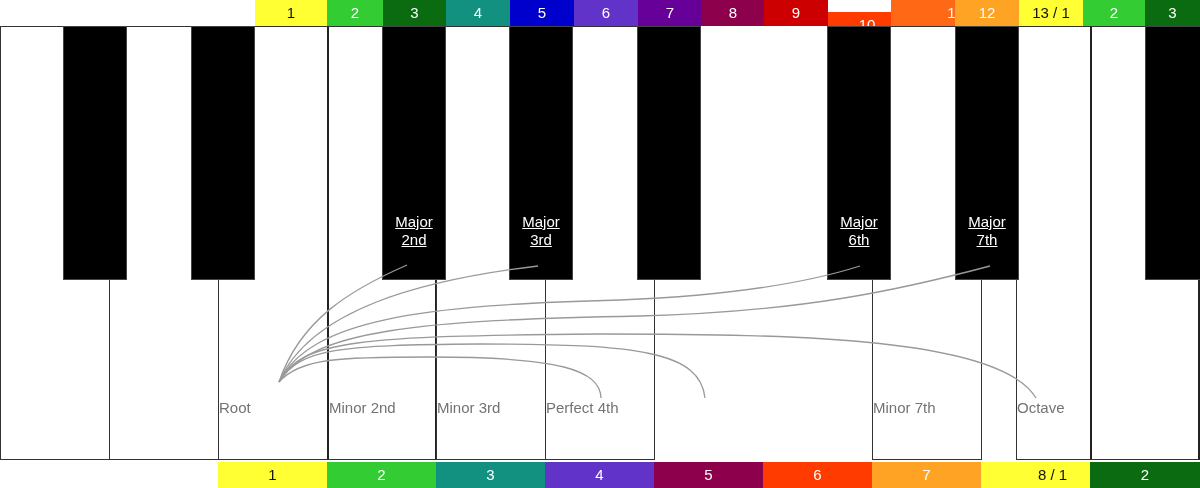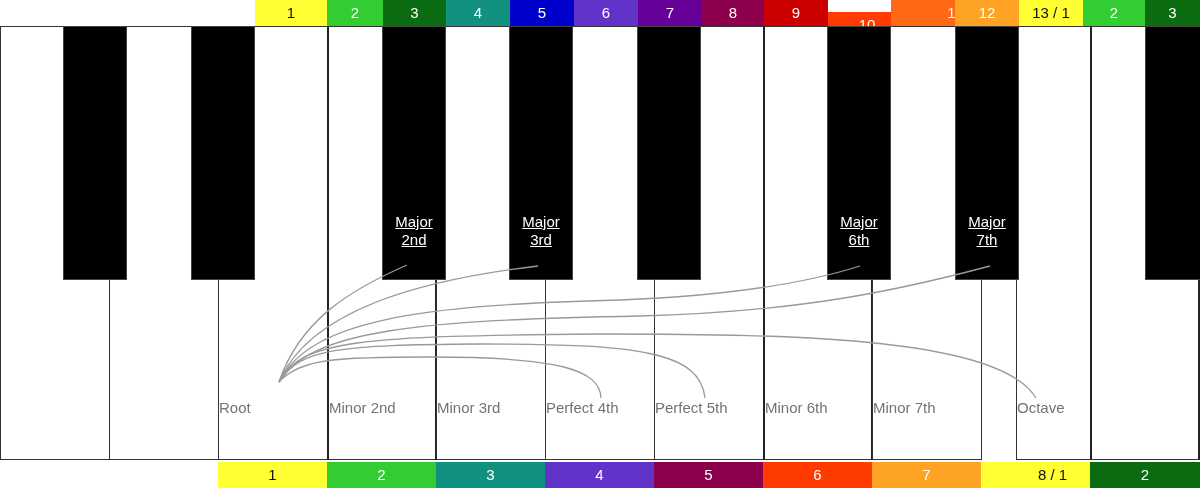--- a/index.html
+++ b/index.html
@@ -44,26 +44,20 @@
       <div class="wlabel">Root</div>
     </div>
     <div class="wkey thick" style="left: 327px; width: 110px;">
       <div class="wlabel">Minor 2nd</div>
     </div>
     <div class="wkey" style="left: 436px; width: 110px;">
       <div class="wlabel">Minor 3rd</div>
     </div>
     <div class="wkey" style="left: 545px; width: 110px;">
       <div class="wlabel">Perfect 4th</div>
-    </div>
-    <div class="wkey" style="left: 654px; width: 110px;">
-      <div class="wlabel">Perfect 5th</div>
-    </div>
-    <div class="wkey thick" style="left: 763px; width: 110px;">
-      <div class="wlabel">Minor 6th</div>
     </div>
     <div class="wkey" style="left: 872px; width: 110px;">
       <div class="wlabel">Minor 7th</div>
     </div>
     <div class="wkey" style="left: 1016px; width: 110px;">
       <div class="wlabel">Octave</div>
     </div>
     <div class="wkey thick" style="left: 1090px; width: 110px;"></div>
     <div class="bkey" style="left: 63px; width: 64px;"></div>
     <div class="bkey" style="left: 191px; width: 64px;"></div>

